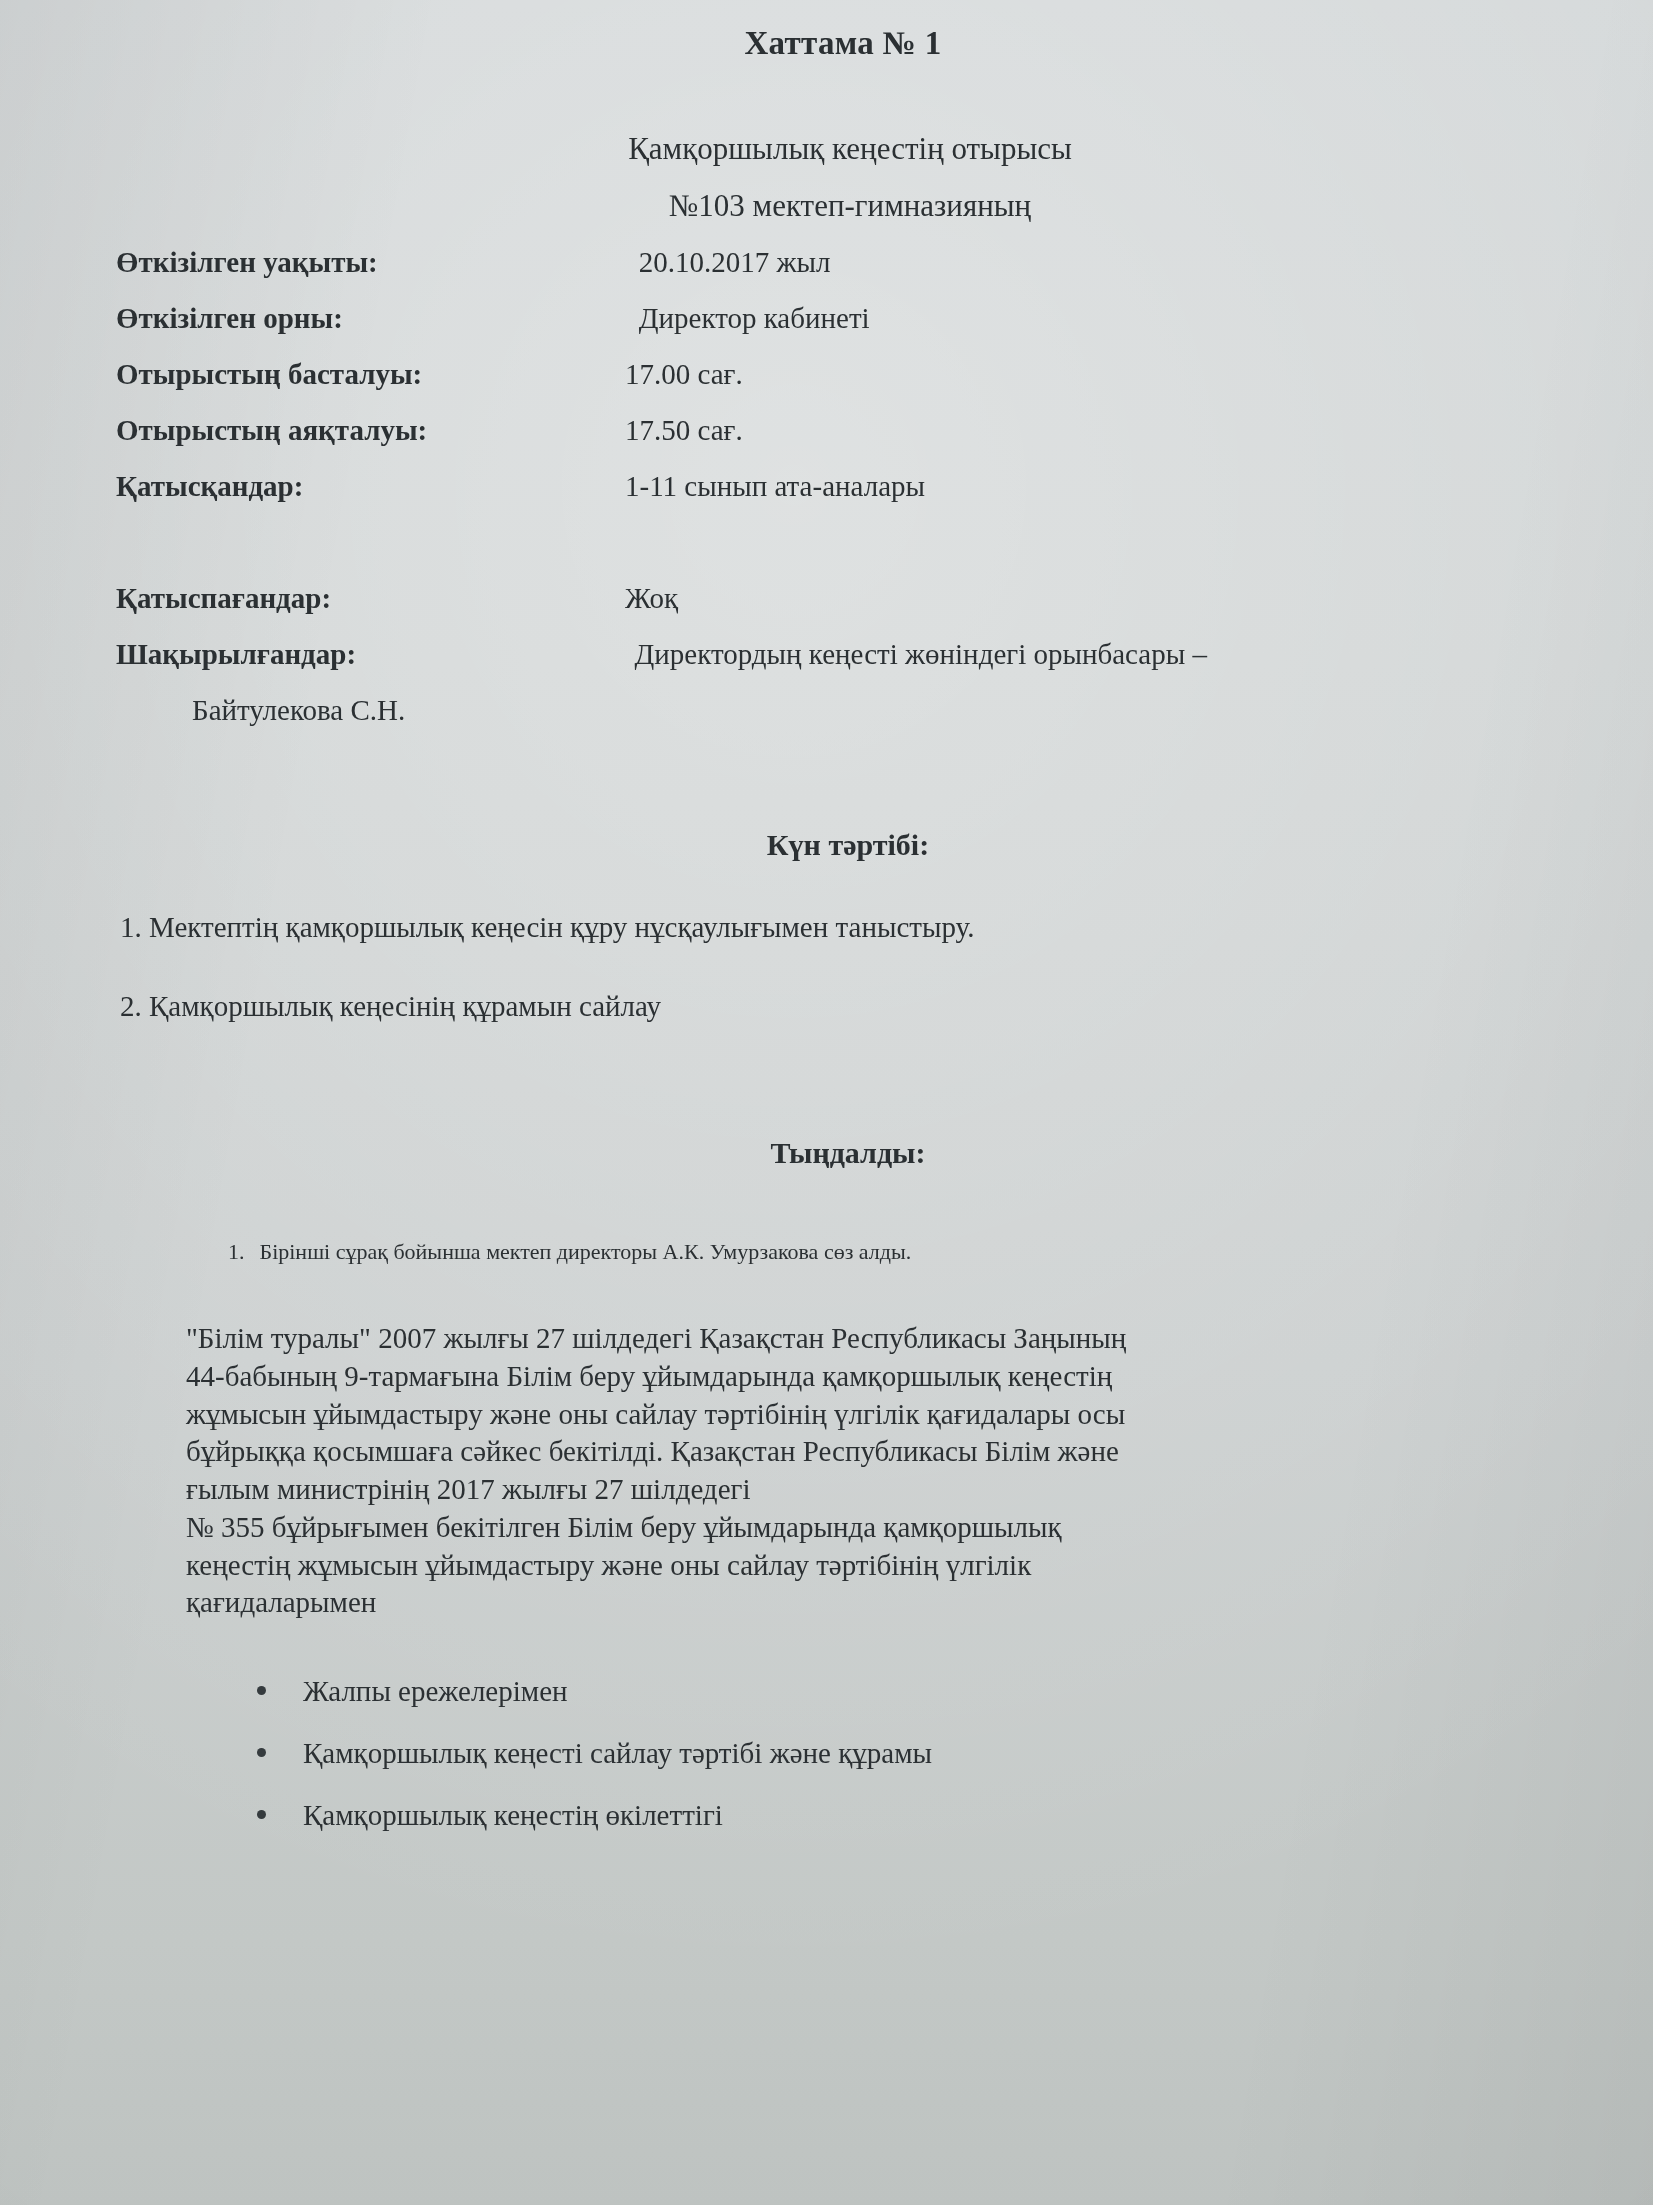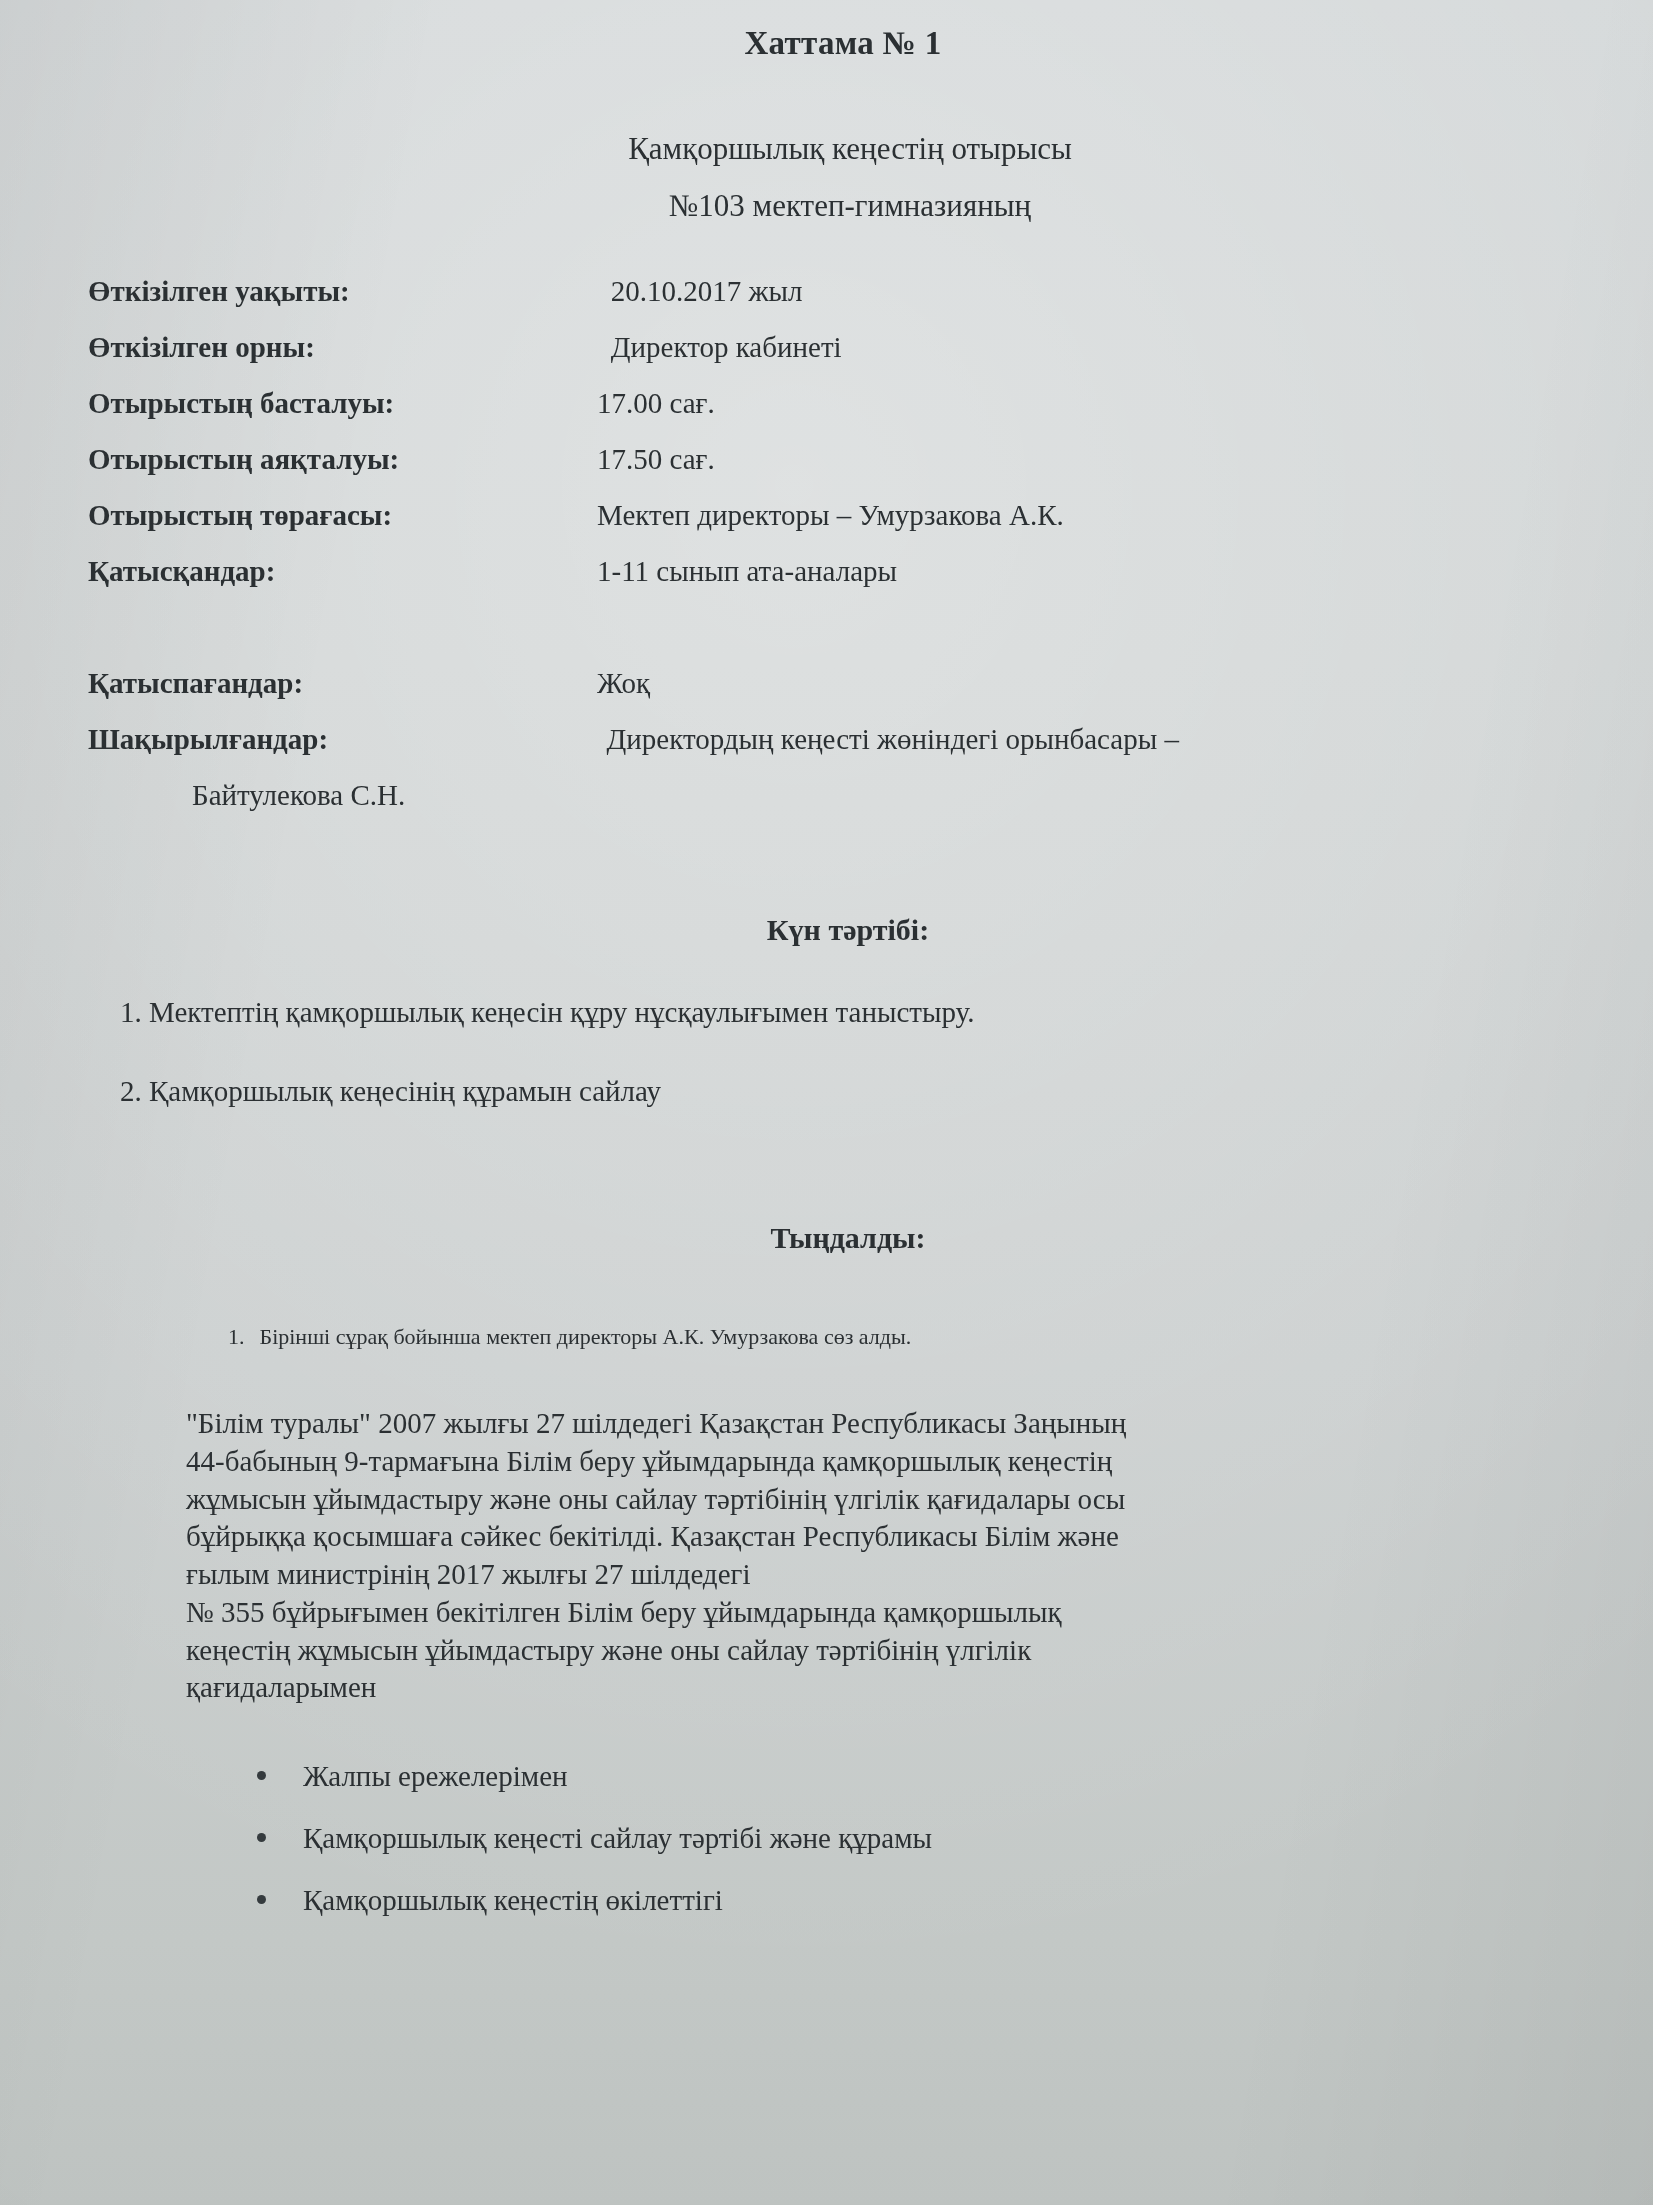--- a/index.html
+++ b/index.html
@@ -54,22 +54,22 @@
   .subtitle {
     text-align: center;
     font-size: 31px;
     padding-left: 46px;
   }
   .subtitle.s1 { margin-top: 69px; }
   .subtitle.s2 { margin-top: 21px; }
 
   
   .fields {
-    margin-top: 51px;
-    padding-left: 88px;
+    margin-top: 22px;
+    padding-left: 116px;
   }
   .frow {
     display: flex;
     align-items: baseline;
     margin-bottom: 23px;
   }
   .frow .label {
     font-weight: bold;
     font-size: 29px;
     width: 509px;
@@ -187,24 +187,20 @@
     <div class="frow">
       <div class="label">Отырыстың басталуы:</div>
       <div class="value">17.00 сағ.</div>
     </div>
 
     <div class="frow">
       <div class="label">Отырыстың аяқталуы:</div>
       <div class="value">17.50 сағ.</div>
     </div>
 
-    <div class="frow">
-      <div class="label">Отырыстың төрағасы:</div>
-      <div class="value">Мектеп директоры – Умурзакова А.К.</div>
-    </div>
 
     <div class="frow">
       <div class="label">Қатысқандар:</div>
       <div class="value">1-11 сынып ата-аналары</div>
     </div>
 
     <div class="gap-row"></div>
 
     <div class="frow">
       <div class="label">Қатыспағандар:</div>

